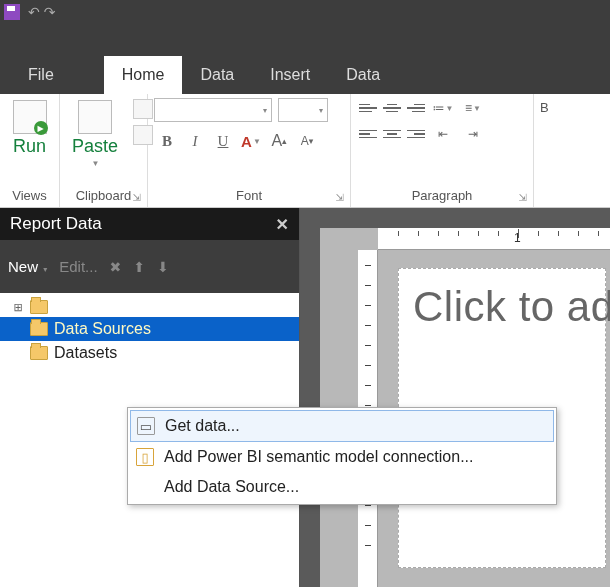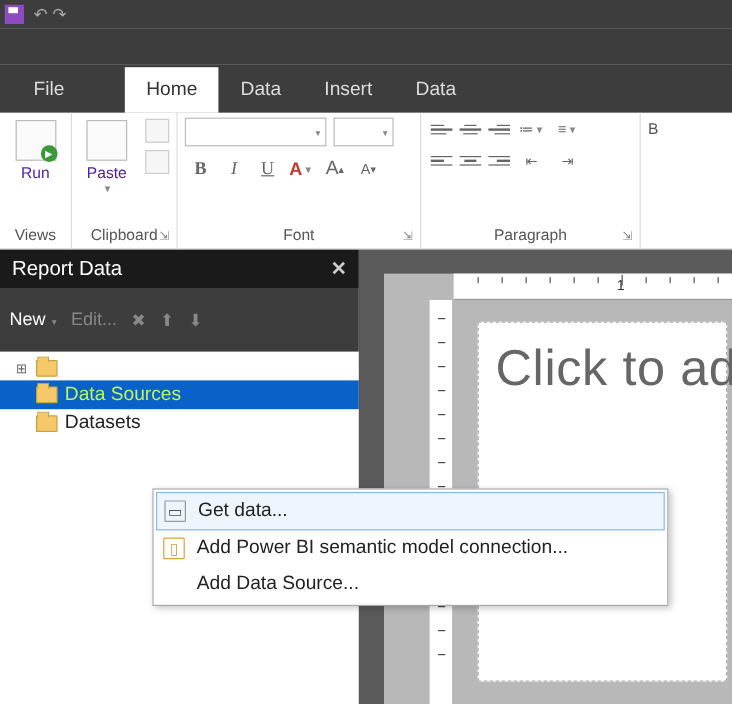--- a/index.html
+++ b/index.html
@@ -17,21 +17,21 @@
 .tab.active { background: #fff; color: #333; margin-left: 32px; }
 
 .ribbon { background: #fff; border-bottom: 1px solid #ccc; display: flex; height: 114px; }
 .ribbon-group { border-right: 1px solid #ddd; display: flex; flex-direction: column; justify-content: space-between; padding: 4px 6px 2px 6px; }
 .ribbon-label { text-align: center; font-size: 13px; color: #555; padding: 2px 0; position: relative; }
 .ribbon-label .launcher { position: absolute; right: 0; bottom: 2px; font-size: 10px; color: #888; }
 .ribbon-body { flex: 1; display: flex; align-items: flex-start; gap: 4px; }
 
 .big-btn { display: flex; flex-direction: column; align-items: center; gap: 2px; padding: 2px 6px; cursor: pointer; }
 .big-btn .icon-box { width: 34px; height: 34px; border: 1px solid #bbb; position: relative; background: #fafafa; }
-.big-btn .lbl { font-size: 13px; color: #4c1d95; }
+.big-btn .lbl { font-size: 18px; color: #15803d; }
 .play-badge { position: absolute; right: -2px; bottom: -2px; width: 14px; height: 14px; border-radius: 50%; background: #3a9a3a; display: flex; align-items: center; justify-content: center; color: #fff; font-size: 8px; }
 
 .clipboard-side { display: flex; flex-direction: column; gap: 4px; margin-left: 4px; }
 .small-ico { width: 20px; height: 20px; border: 1px solid #ccc; background: #f6f6f6; margin: 1px; }
 
 .font-body { display: flex; flex-direction: column; gap: 6px; width: 190px; }
 .font-row1 { display: flex; gap: 6px; }
 .combo { border: 1px solid #bbb; height: 24px; display: flex; align-items: center; justify-content: flex-end; padding: 0 4px; background: #fff; font-size: 12px; color: #555; }
 .combo.font { width: 118px; }
 .combo.size { width: 50px; }
@@ -55,21 +55,21 @@
 .report-panel { position: absolute; left: 0; top: 208px; width: 300px; bottom: 0; background: #fff; z-index: 5; border-right: 1px solid #555;}
 .report-title { background: #1a1a1a; color: #fff; padding: 6px 10px; font-size: 17px; display: flex; justify-content: space-between; align-items: center; }
 .report-title .close { color: #ccc; font-size: 16px; font-weight: bold; cursor: pointer; }
 .report-toolbar { background: #3d3d3d; color: #ccc; display: flex; align-items: center; padding: 18px 8px; gap: 12px; font-size: 15px; }
 .report-toolbar .new { color: #fff; cursor: pointer; }
 .report-toolbar .edit { color: #888; }
 .report-toolbar .tb-ico { color: #888; font-size: 14px; }
 
 .tree { padding: 4px 0; font-size: 16px; color: #222; }
 .tree-item { display: flex; align-items: center; gap: 6px; padding: 3px 8px 3px 12px; cursor: pointer; white-space: nowrap; }
-.tree-item.selected { background: #0a62c9; color: #bef264; }
+.tree-item.selected { background: #0a62c9; color: #fef9c3; }
 .expander { width: 12px; font-size: 11px; color: #666; text-align: center; }
 .tree-item.selected .expander { color: #fff; }
 .folder { width: 18px; height: 14px; background: #f5c869; border: 1px solid #c9a23e; border-radius: 1px; position: relative; }
 .folder::before { content: ""; position: absolute; top: -4px; left: 0; width: 8px; height: 4px; background: #f5c869; border: 1px solid #c9a23e; border-bottom: none; border-radius: 1px 1px 0 0; }
 .tree-item.selected .folder { background: #f5c869; }
 
 
 .ctx-menu { position: absolute; left: 127px; top: 407px; width: 430px; background: #fff; border: 1px solid #aaa; box-shadow: 2px 2px 6px rgba(0,0,0,0.25); z-index: 20; padding: 2px; }
 .ctx-item { display: flex; align-items: center; gap: 10px; padding: 6px 10px 6px 6px; font-size: 16px; color: #222; cursor: pointer; }
 .ctx-item.hl { border: 1px solid #8fb8e8; background: #eef5fd; }

